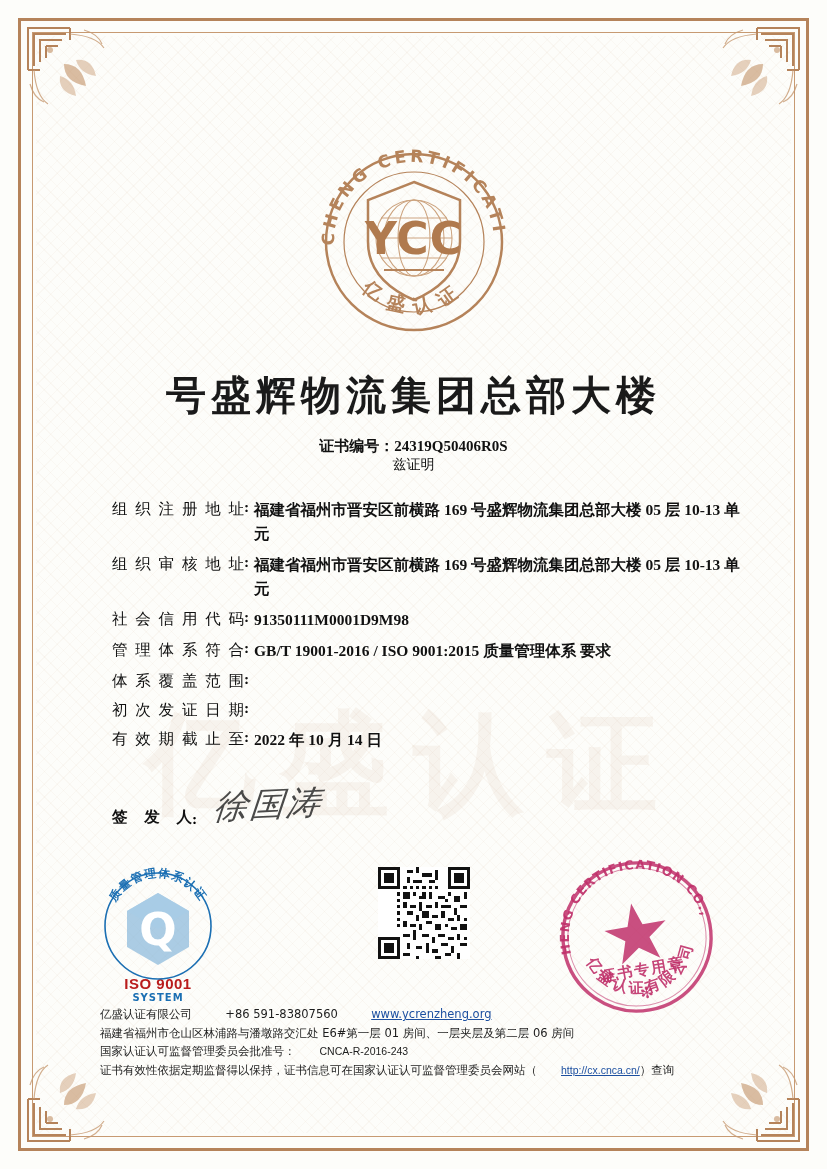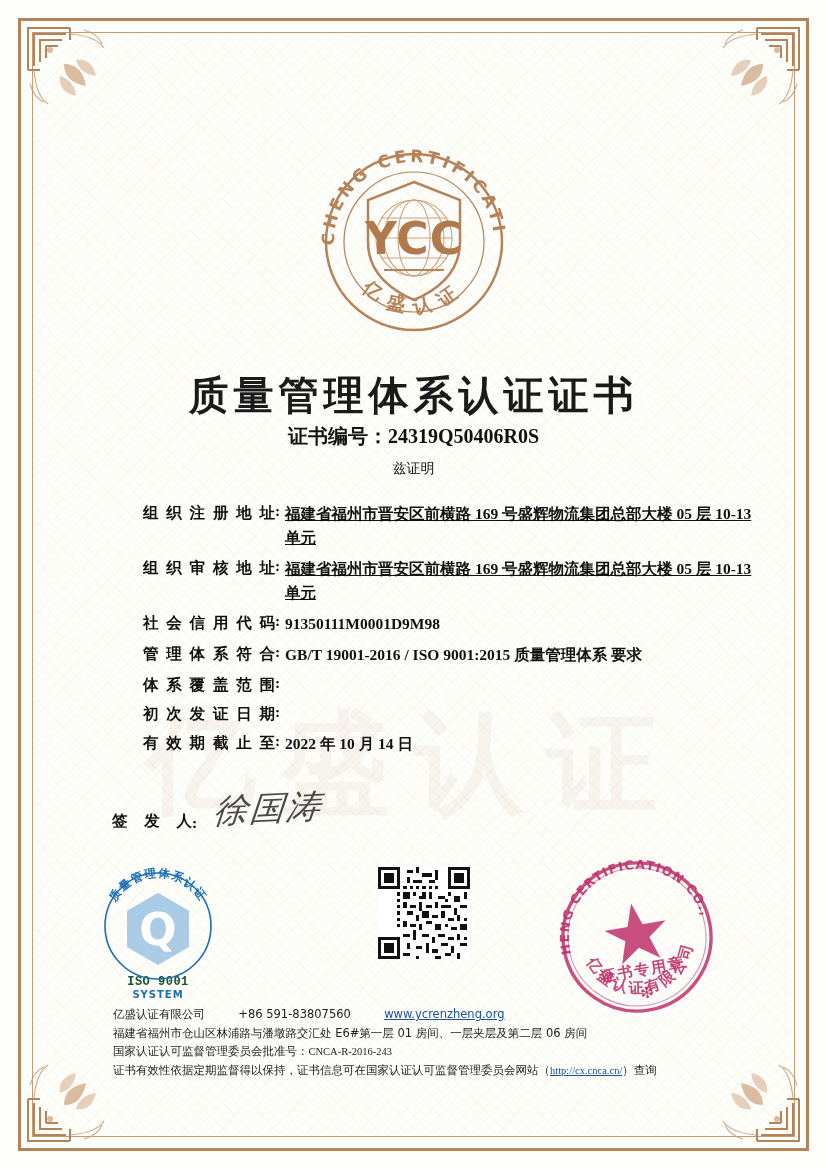--- a/index.html
+++ b/index.html
@@ -91,29 +91,28 @@
   .cert-title {
     margin-top: 22px;
     text-align: center;
     font-family: "DejaVu Sans", sans-serif;
     font-weight: bold;
     font-size: 40px;
     letter-spacing: 5px;
     color: #1a1a1a;
   }
   .cert-no {
-    margin-top: 0;
+    margin-top: 14px;
     text-align: center;
-    font-size: 20px;
+    font-size: 15px;
     color: #111;
     font-weight: bold;
   }
   .cert-no .lbl { font-weight: bold; }
   .hereby {
-    margin-top: 10px;
     text-align: center;
     font-size: 14px;
     color: #111;
   }
   .company {
     margin-top: 14px;
     text-align: center;
     font-size: 27px;
     font-weight: bold;
     letter-spacing: 2px;
@@ -130,42 +129,40 @@
     display: flex;
     align-items: flex-start;
     margin-bottom: 7px;
   }
   .field-label {
     width: 132px;
     min-width: 132px;
     text-align: justify;
     text-align-last: justify;
     font-size: 15.5px;
-    font-weight: bold;
+    font-weight: normal;
     color: #111;
     padding-top: 1px;
-    margin-left: 31px;
   }
   .field-colon {
     width: 10px;
     min-width: 10px;
     font-size: 15.5px;
     font-weight: bold;
     color: #111;
   }
   .field-value {
     font-size: 15.5px;
     font-weight: bold;
     color: #111;
     line-height: 1.55;
     flex: 1;
   }
   .field-value.wrap {
     max-width: 500px;
-    text-decoration: underline;
   }
   .inline-gap { display: inline-block; width: 28px; }
 
   
   .sign-row {
     margin-top: 18px;
     padding-left: 52px;
     display: flex;
     align-items: flex-end;
     height: 58px;
@@ -205,24 +202,24 @@
     text-align: center;
   }
   .iso-ring {
     position: relative;
     width: 122px;
     height: 122px;
     margin: 0 auto;
   }
   .iso-caption {
     margin-top: -12px;
-    font-family: Liberation Mono, monospace;
-    font-size: 12px;
-    font-weight: bold;
-    color: #14532d;
+    font-family: Liberation Sans, sans-serif;
+    font-size: 15px;
+    font-weight: bold;
+    color: #b91c1c;
     letter-spacing: .5px;
   }
   .iso-sub {
     font-family: "DejaVu Sans", sans-serif;
     font-size: 10px;
     font-weight: bold;
     color: #1b6fb3;
     letter-spacing: 1px;
   }
   .qr {
@@ -236,35 +233,35 @@
     position: absolute;
     right: 40px;
     top: -8px;
     width: 180px;
     height: 180px;
   }
 
   
   .footer {
     position: absolute;
-    left: 113px;
+    left: 100px;
     right: 60px;
     top: 1005px;
     font-family: "DejaVu Sans", sans-serif;
     font-size: 11.5px;
     color: #1c1c1c;
     line-height: 1.62;
   }
   .footer .line { white-space: nowrap; }
   .footer .sp { display: inline-block; width: 26px; }
   .footer a, .footer .link {
     color: #1c4fa0;
     text-decoration: underline;
   }
-  .footer .mono { font-family: Liberation Serif, serif; font-size: 10.5px; }
+  .footer .mono { font-family: Liberation Sans, sans-serif; font-size: 10.5px; margin-left: 24px; }
 </style>
 </head>
 <body>
 
 <div class="page">
 
   <div class="frame-outer"></div>
   <div class="frame-inner"></div>
   <div class="guilloche"></div>
 
@@ -389,21 +386,21 @@
             <path d="M66 100 H142"></path>
             <path d="M71 80 H137"></path>
             <path d="M71 120 H137"></path>
           </g>
           <text x="104" y="116" text-anchor="middle" font-family="DejaVu Sans, sans-serif" font-size="44" font-weight="bold" fill="#b07a4e" letter-spacing="1">YCC</text>
           <path d="M74 132 h60" stroke="#b5835a" stroke-width="2"></path>
         </svg>
       </div>
     </div>
 
-    <div class="cert-title">质量管理体系认证证书</div>
+    <div class="cert-title">号盛辉物流集团总部大楼</div>
 
     <div class="cert-no">
       <span class="lbl">证书编号：</span><span>24319Q50406R0S</span>
     </div>
 
     <div class="hereby">兹证明</div>
 
 
     <div class="fields">
 

